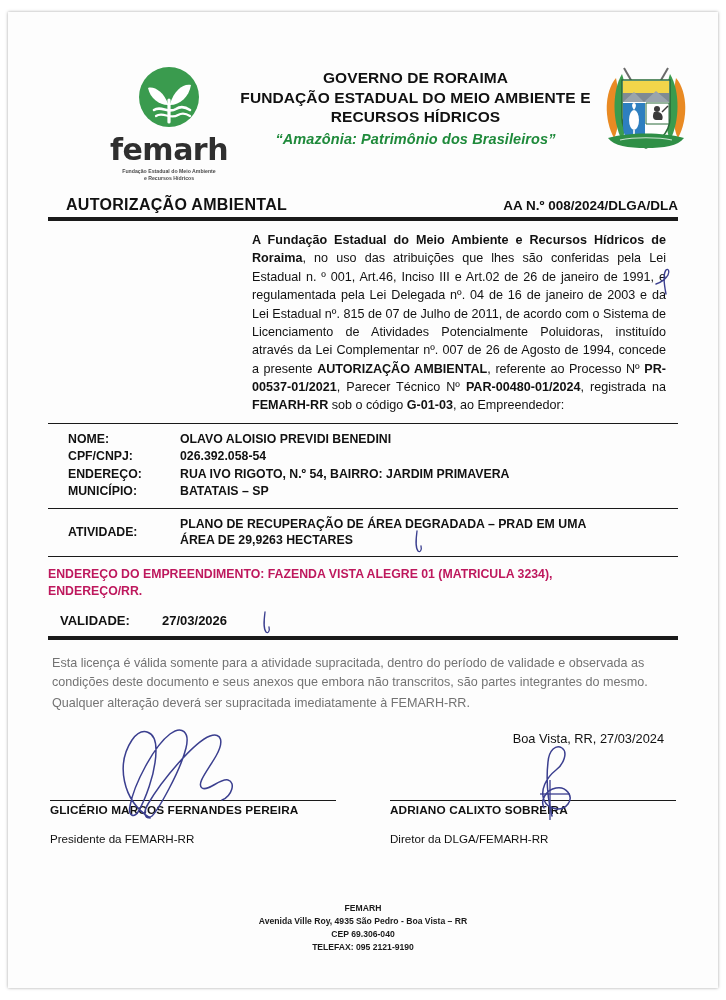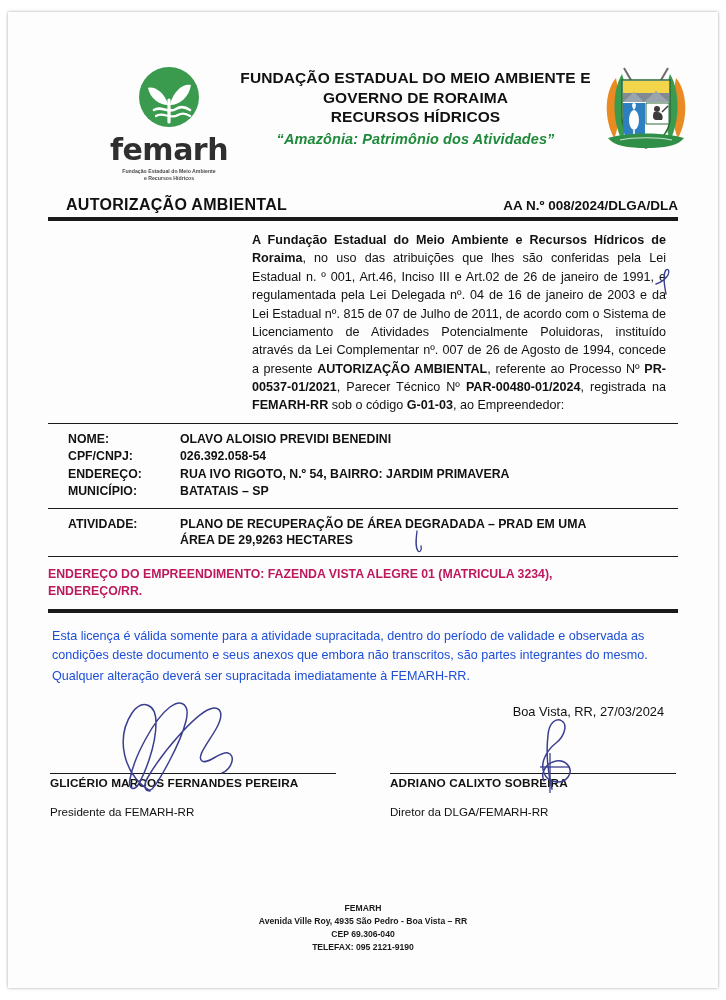--- a/index.html
+++ b/index.html
@@ -142,20 +142,21 @@
   .block {
     margin: 0 22px;
     padding: 7px 0 7px 20px;
   }
   .field-row {
     display: flex;
     font-size: 12.3px;
     line-height: 1.42;
     color: #111;
     font-weight: bold;
+    align-items: center;
   }
   .field-label {
     width: 112px;
     flex: 0 0 112px;
     font-weight: bold;
   }
   .field-value {
     flex: 1;
     font-weight: bold;
   }
@@ -179,21 +180,21 @@
     display: flex;
     align-items: baseline;
   }
   .validade .v-label { width: 102px; flex: 0 0 102px; }
 
   
   .closing {
     margin: 14px 30px 12px 26px;
     font-size: 12.6px;
     line-height: 1.5;
-    color: #1d4ed8;
+    color: #737373;
   }
   .closing p { margin: 0; }
   .closing .p2 { margin-top: 2px; }
 
   .cityline {
     margin: 18px 36px 0 0;
     text-align: right;
     font-size: 12.8px;
     color: #111;
   }
@@ -267,24 +268,24 @@
             </svg>
           </div>
           <div class="logo-word">femarh</div>
           <div class="logo-sub">
             <div>Fundação Estadual do Meio Ambiente</div>
             <div>e Recursos Hídricos</div>
           </div>
         </div>
 
         <div class="header-titles">
+          <div class="h-line">GOVERNO DE RORAIMA</div>
           <div class="h-line">FUNDAÇÃO ESTADUAL DO MEIO AMBIENTE E</div>
-          <div class="h-line">GOVERNO DE RORAIMA</div>
           <div class="h-line">RECURSOS HÍDRICOS</div>
-          <div class="h-motto">“Amazônia: Patrimônio dos Atividades”</div>
+          <div class="h-motto">“Amazônia: Patrimônio dos Brasileiros”</div>
         </div>
 
         <div class="brasao">
           <svg viewBox="0 0 96 98" width="96" height="98" aria-hidden="true">
 
             <path d="M18 16 C6 30 6 58 16 76 C22 66 22 36 18 16 Z" fill="#e98a23"></path>
             <path d="M24 12 C14 28 14 60 24 78 C30 64 30 30 24 12 Z" fill="#3a9b4e"></path>
 
             <path d="M78 16 C90 30 90 58 80 76 C74 66 74 36 78 16 Z" fill="#e98a23"></path>
             <path d="M72 12 C82 28 82 60 72 78 C66 64 66 30 72 12 Z" fill="#3a9b4e"></path>
@@ -364,20 +365,27 @@
         </svg>
       </div>
 
       <div class="rule-single"></div>
 
       <div class="endblock">
         <div>ENDEREÇO DO EMPREENDIMENTO: FAZENDA VISTA ALEGRE 01 (MATRICULA 3234),</div>
         <div>ENDEREÇO/RR.</div>
       </div>
 
+      <div class="validade" style="position:relative;">
+        <div class="v-label">VALIDADE:</div>
+        <div>27/03/2026</div>
+        <svg class="ink" style="left:210px; top:-4px;" width="20" height="26" viewBox="0 0 20 26" aria-hidden="true">
+          <path d="M7 3 C6 11 5 19 8 23 C10 25 12 22 11 18" stroke="#3b3f8f" stroke-width="1.3" fill="none" stroke-linecap="round"></path>
+        </svg>
+      </div>
 
       <div class="rule-double" style="margin-top:8px;"></div>
 
       <div class="closing">
         <p>Esta licença é válida somente para a atividade supracitada, dentro do período de validade e observada as condições deste documento e seus anexos que embora não transcritos, são partes integrantes do mesmo.</p>
         <p class="p2">Qualquer alteração deverá ser supracitada imediatamente à FEMARH-RR.</p>
       </div>
 
       <div class="cityline">Boa Vista, RR, 27/03/2024</div>
 

